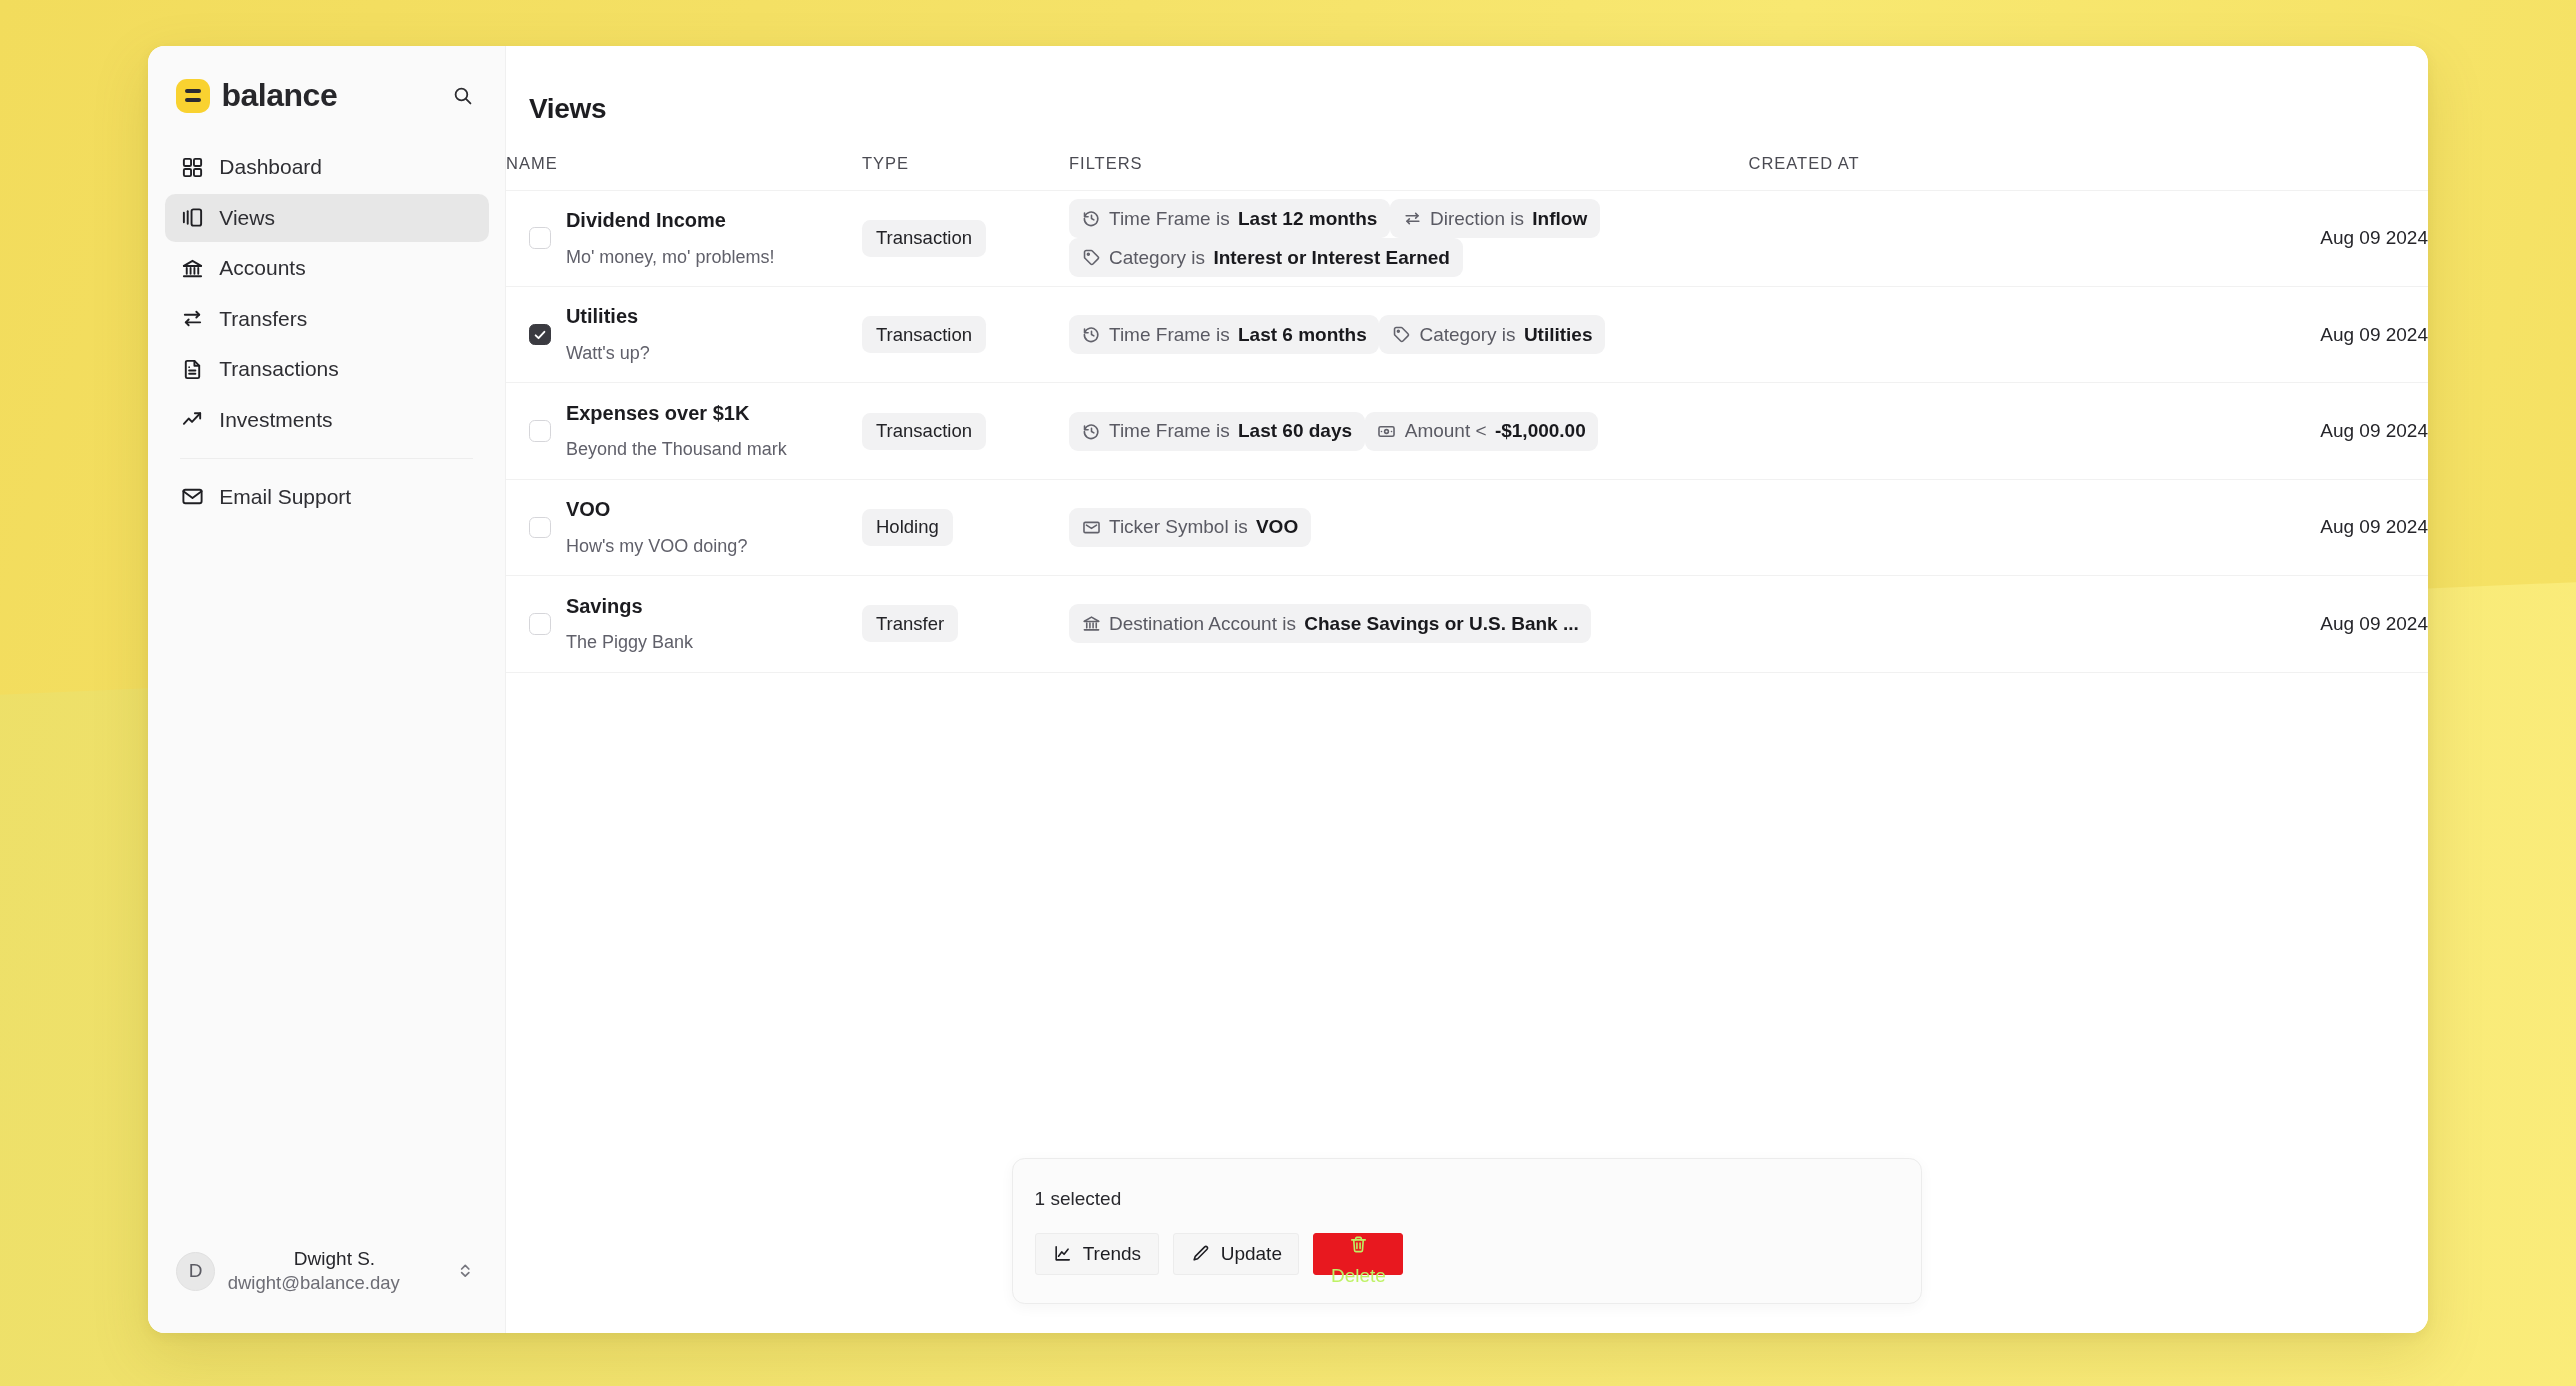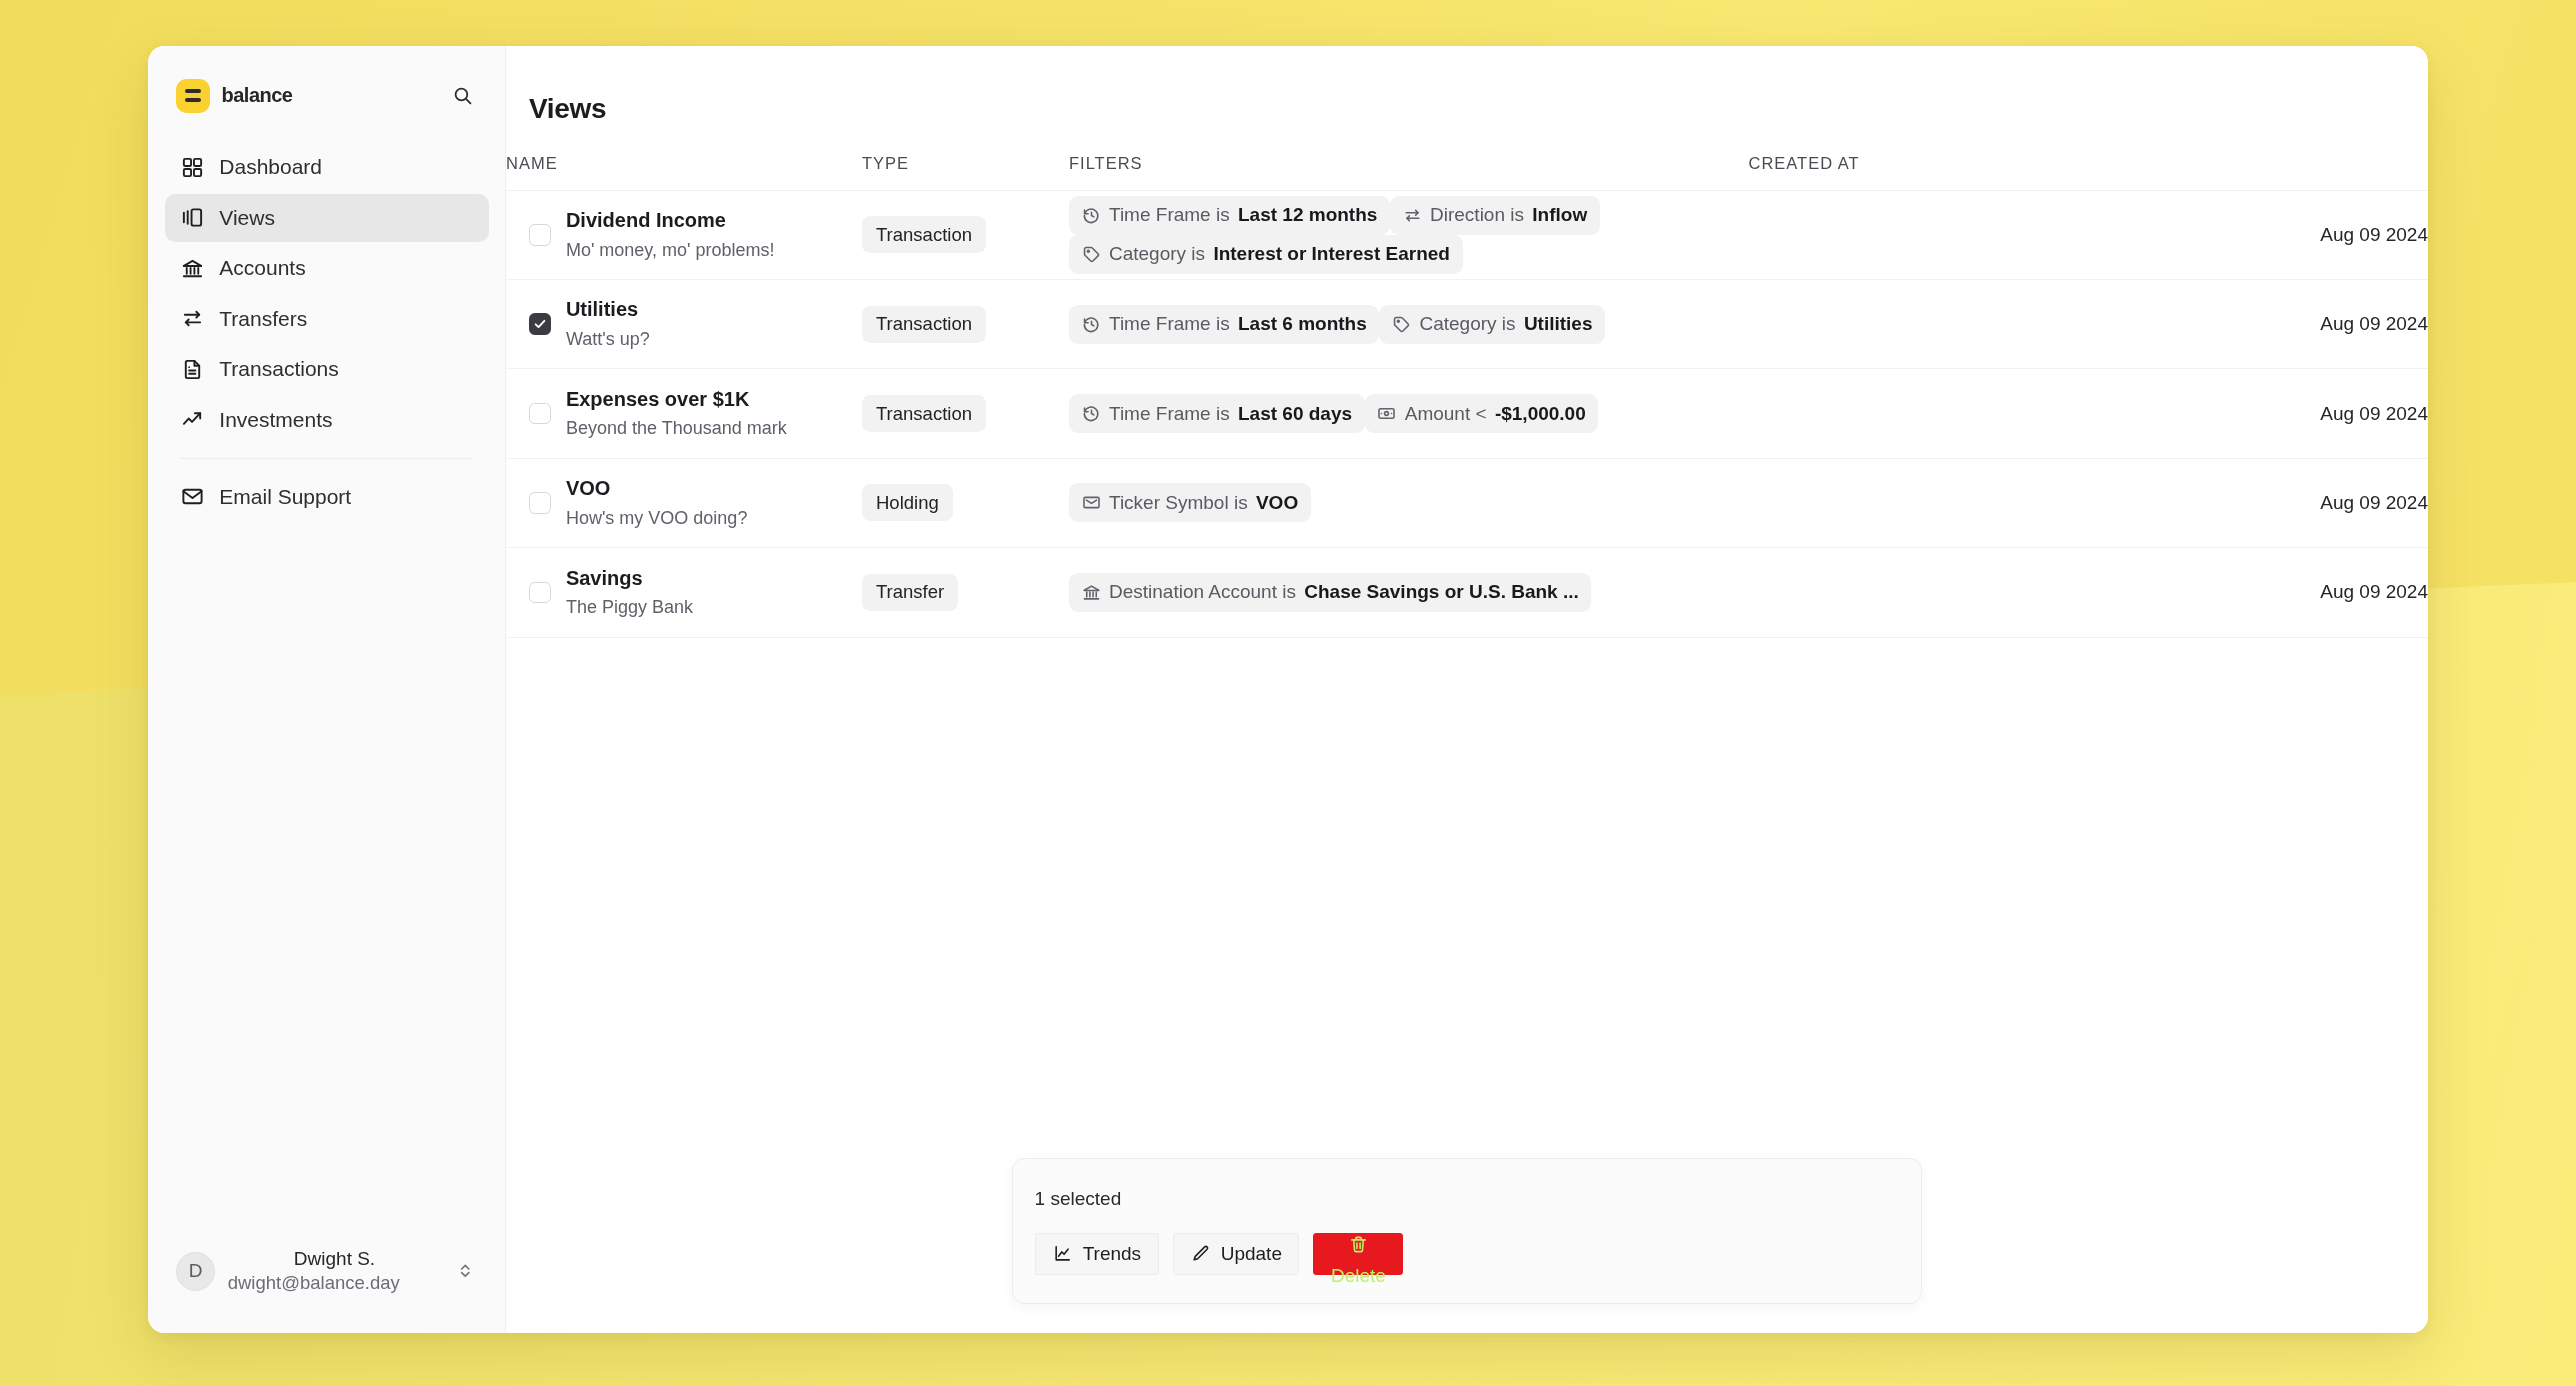--- a/index.html
+++ b/index.html
@@ -83,21 +83,21 @@
     flex-direction: column;
     gap: 4.5px;
   }
   .brand-mark-inner span {
     display: block;
     width: 16.5px; height: 4.5px;
     border-radius: 2.5px;
     background: #2b2b31;
   }
   .brand-name {
-    font-size: 20px;
+    font-size: 32px;
     font-weight: bold;
     color: #27272b;
     letter-spacing: -0.5px;
   }
   .search-btn {
     width: 29px; height: 29px;
     display: flex; align-items: center; justify-content: center;
     cursor: pointer;
     color: #2c2c30;
   }
@@ -220,21 +220,21 @@
   }
   .row-checkbox.checked {
     background: #3b3b41;
     border-color: #3b3b41;
   }
   .row-checkbox .tick { display: none; }
   .row-checkbox.checked .tick { display: block; }
 
   .name-text { line-height: 1.38; min-width: 0; }
   .view-name { font-size: 20px; font-weight: bold; color: #1c1c20; }
-  .view-desc { font-size: 18px; color: #60606a; margin-top: 3px; }
+  .view-desc { font-size: 18px; color: #60606a; margin-top: 10px; }
 
   .type-badge {
     display: inline-flex;
     align-items: center;
     height: 37px;
     padding: 0 14px;
     border-radius: 8.3px;
     background: #f2f2f3;
     color: #232327;
     font-size: 18.5px;

